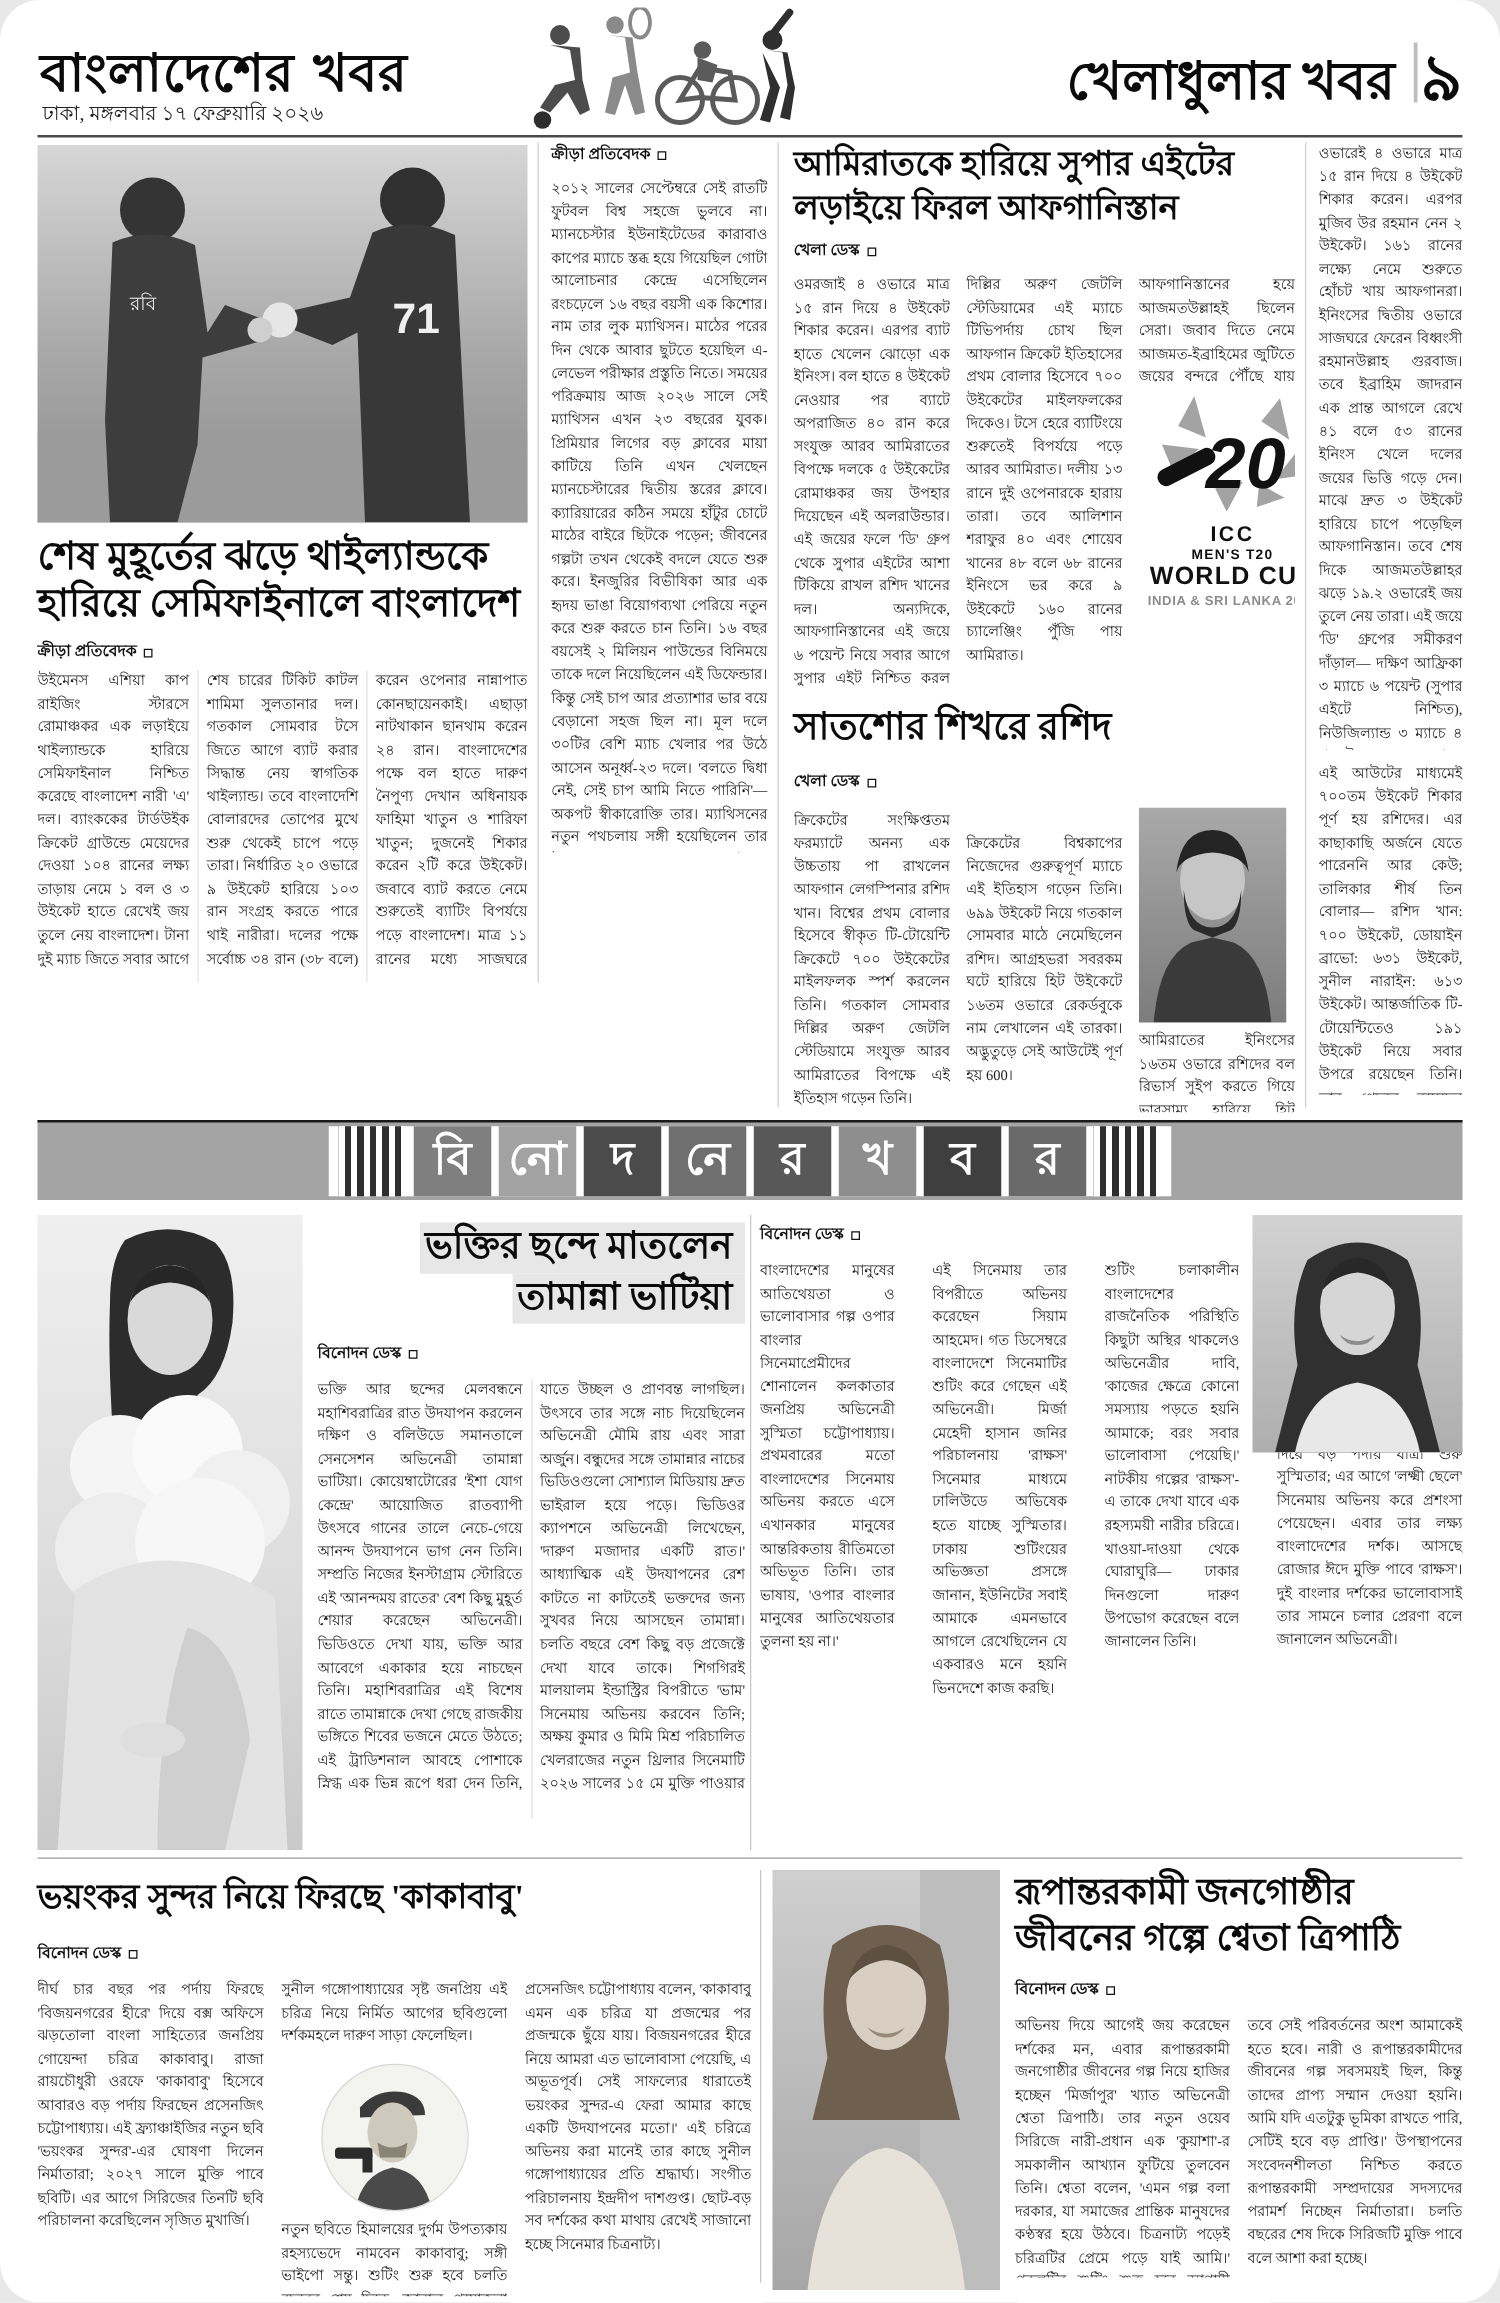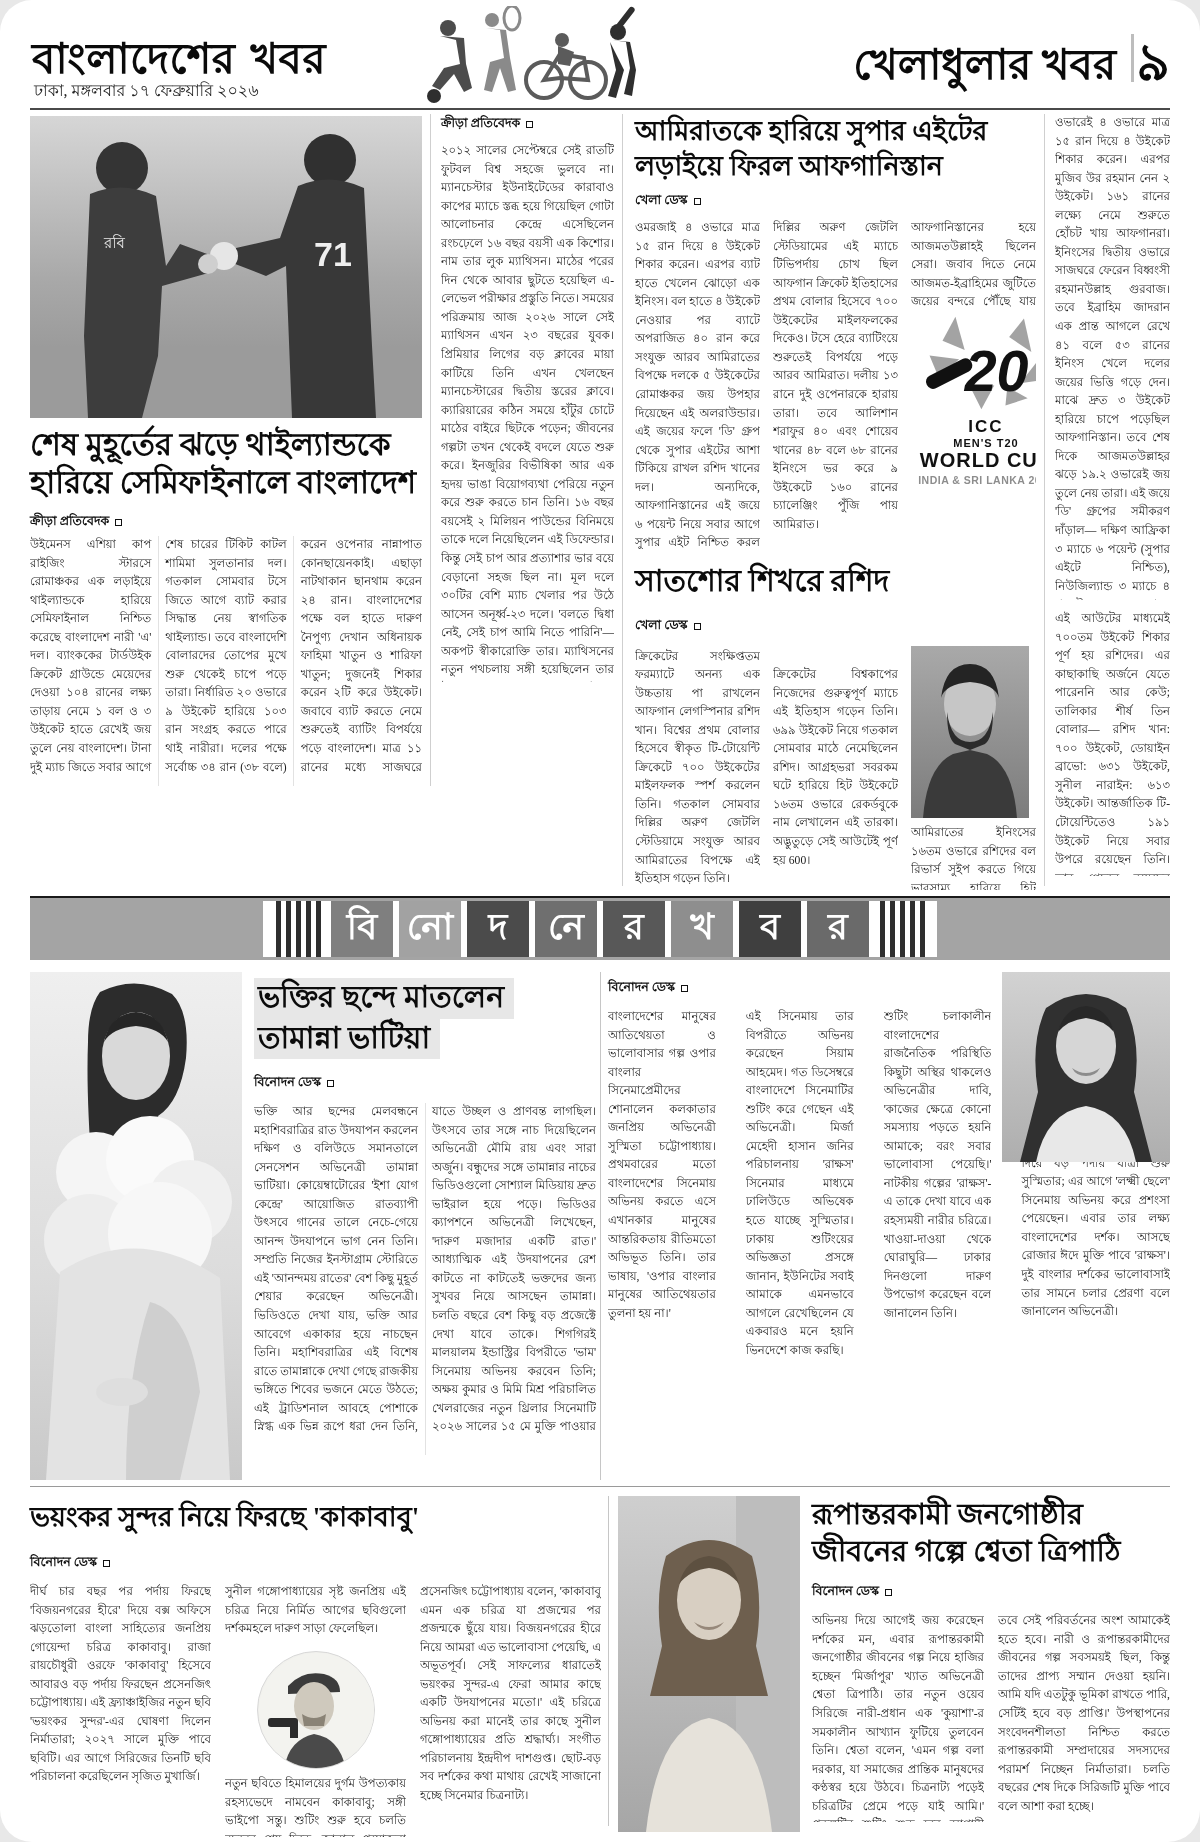--- a/index.html
+++ b/index.html
@@ -55,21 +55,21 @@
   .stripes { width:54px; height:56px; background:repeating-linear-gradient(90deg,#ffffff 0 5px,#2e2e2e 5px 10px); }
   .tile { width:62px; height:56px; display:flex; align-items:center; justify-content:center; color:#ffffff; font-size:36px; font-weight:bold; }
   .tile:nth-of-type(2){background:#7f7f7f}.tile:nth-of-type(3){background:#a2a2a2}
   .tile:nth-of-type(4){background:#4b4b4b}.tile:nth-of-type(5){background:#6f6f6f}
   .tile:nth-of-type(6){background:#585858}.tile:nth-of-type(7){background:#8e8e8e}
   .tile:nth-of-type(8){background:#3f3f3f}.tile:nth-of-type(9){background:#6a6a6a}
   
   .tam-photo { position:absolute; left:30px; top:972px; width:212px; height:508px; background:linear-gradient(180deg,#efefef 0%,#dcdcdc 60%,#c9c9c9 100%); overflow:hidden; }
   .tam-art { position:absolute; left:254px; top:978px; width:342px; }
   .tam-art .hl span { display:inline-block; background:#e7e7e7; padding:2px 10px 4px 4px; font-size:30px; font-weight:bold; line-height:1.15; color:#0b0b0b; }
-  .tam-art .hl { margin-bottom:14px; }
+  .tam-art .hl { margin-bottom:14px;text-align:right; }
   .tam-body { margin-top:10px; height:352px; column-count:2; column-gap:14px; column-fill:auto; column-rule:1px solid #e2e2e2; }
   .sus-art { position:absolute; left:608px; top:978px; width:562px; }
   .sus-art h1 { width:388px; font-size:30px; line-height:1.25; font-weight:bold; color:#0b0b0b; margin-bottom:14px; }
   .sus-photo { position:absolute; right:0; top:-6px; width:168px; height:190px; background:linear-gradient(180deg,#d2d2d2,#aeaeae); overflow:hidden; }
   .sus-cols { display:flex; gap:30px; margin-top:10px; }
   .sus-cols .ncol { width:122px; height:352px; }
   .sus-cols .c4 { width:168px; height:298px; margin-top:54px; }
   .ent-mid-rule { left:600px; top:972px; height:508px; }
   
   .bottom-rule { position:absolute; left:30px; top:1486px; width:1140px; height:1px; background:#9a9a9a; }

